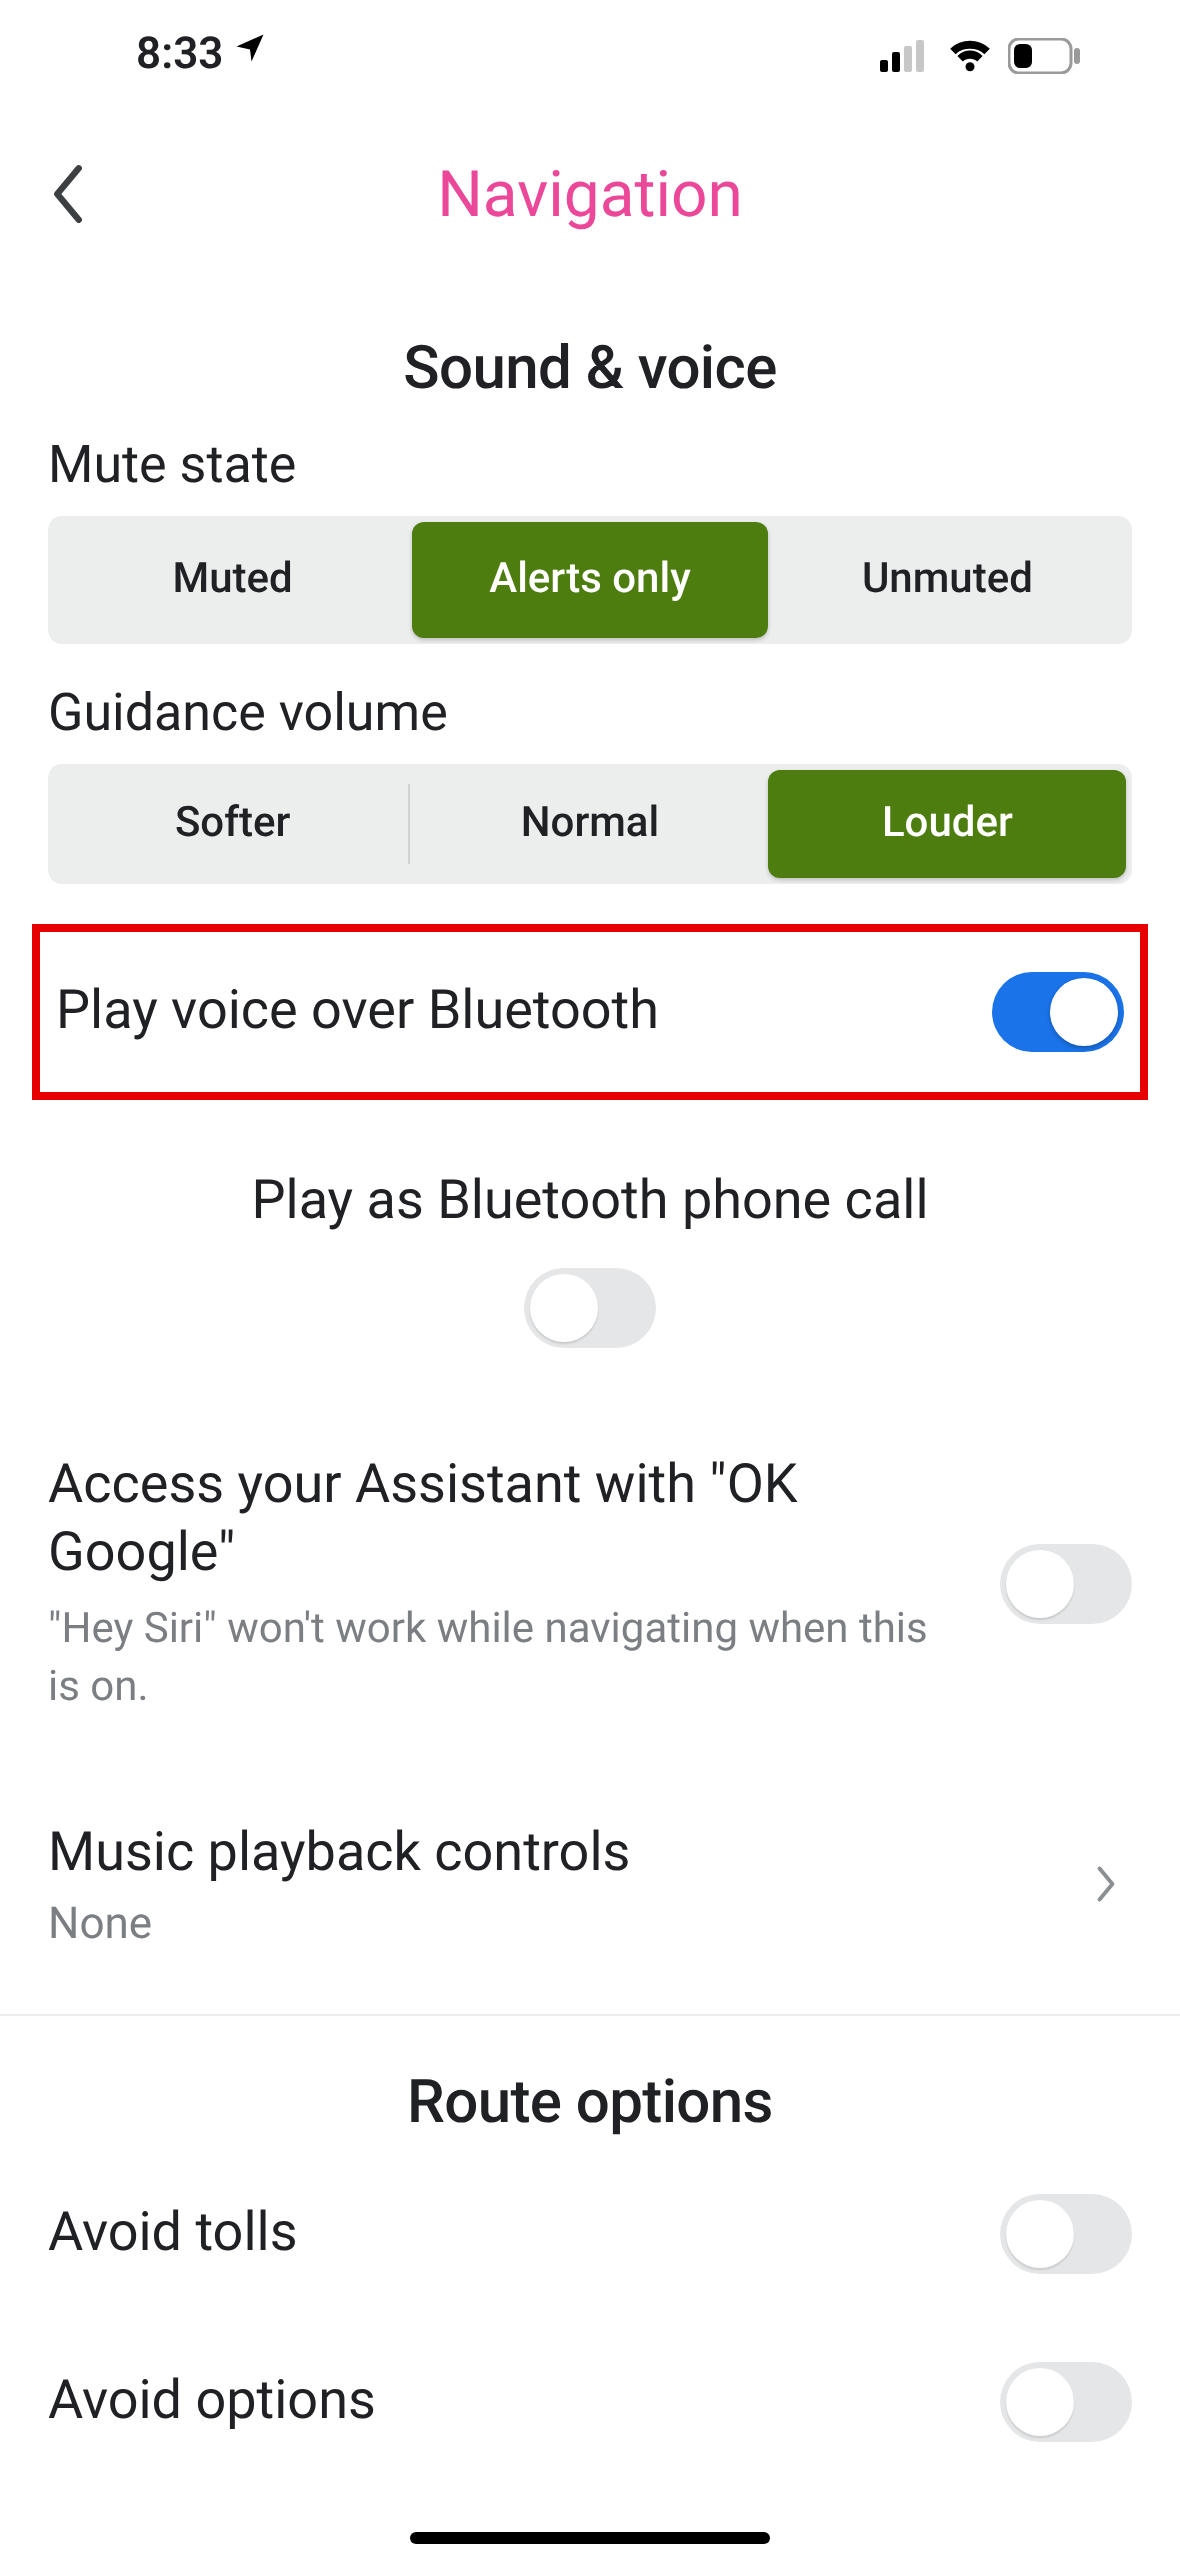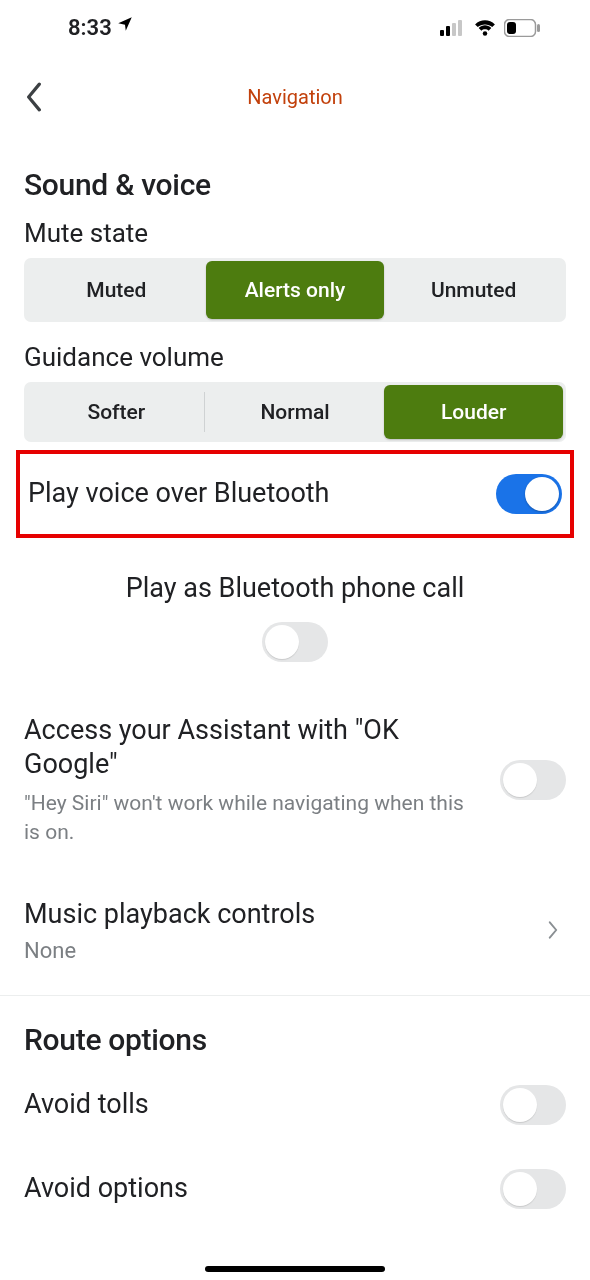--- a/index.html
+++ b/index.html
@@ -38,33 +38,34 @@
   }
   .back-btn {
     position:absolute;
     left: 14px;
     top: 50%;
     transform: translateY(-50%);
     width: 40px; height:40px;
     display:flex; align-items:center; justify-content:center;
   }
   .nav-title {
-    font-size: 20px;
-    color: #c2410c;
+    font-size: 32px;
+    color: #ec4899;
     font-weight: 400;
   }
 
   .content { padding: 0 24px; }
 
   .section-heading {
     font-size: 30px;
     font-weight: 500;
     color: #202124;
     margin-top: 40px;
     letter-spacing: -0.3px;
+    text-align: center;
   }
   .sub-heading {
     font-size: 26px;
     color: #202124;
     font-weight: 400;
     margin-top: 16px;
   }
 
   .segmented {
     margin-top: 10px;
@@ -140,21 +141,21 @@
     top:3px;
     box-shadow: 0 1px 2px rgba(0,0,0,.25);
   }
   .toggle.on { background:#1a73e8; }
   .toggle.on .knob { right:3px; }
   .toggle.off { background:#e5e6e7; }
   .toggle.off .knob { left:3px; box-shadow: 0 1px 1px rgba(0,0,0,.12);}
 
   .highlight-box {
     border: 4px solid #e60000;
-    margin: 8px -8px 0 -8px;
+    margin: 20px -8px 0 -8px;
     padding: 0 6px;
   }
   .highlight-box .toggle-row { padding: 20px 2px; }
 
   .link-row {
     display:flex;
     align-items:center;
     justify-content:space-between;
     padding: 26px 0 28px 0;
   }

